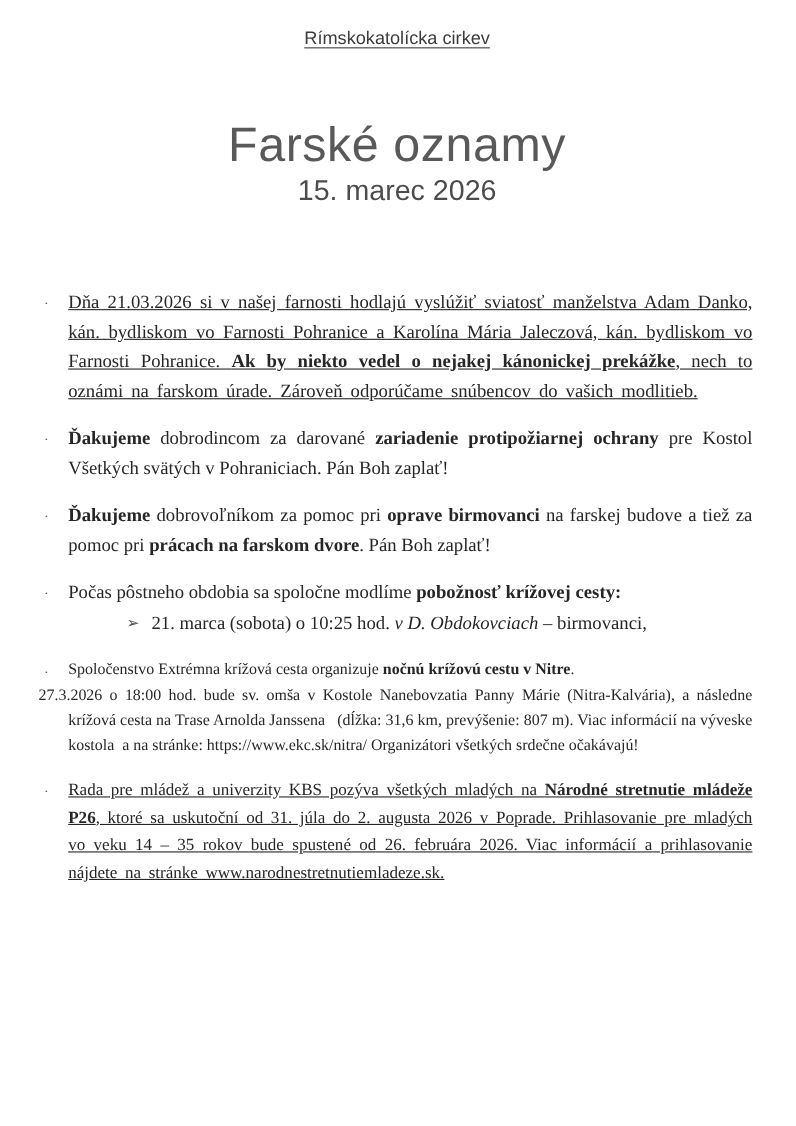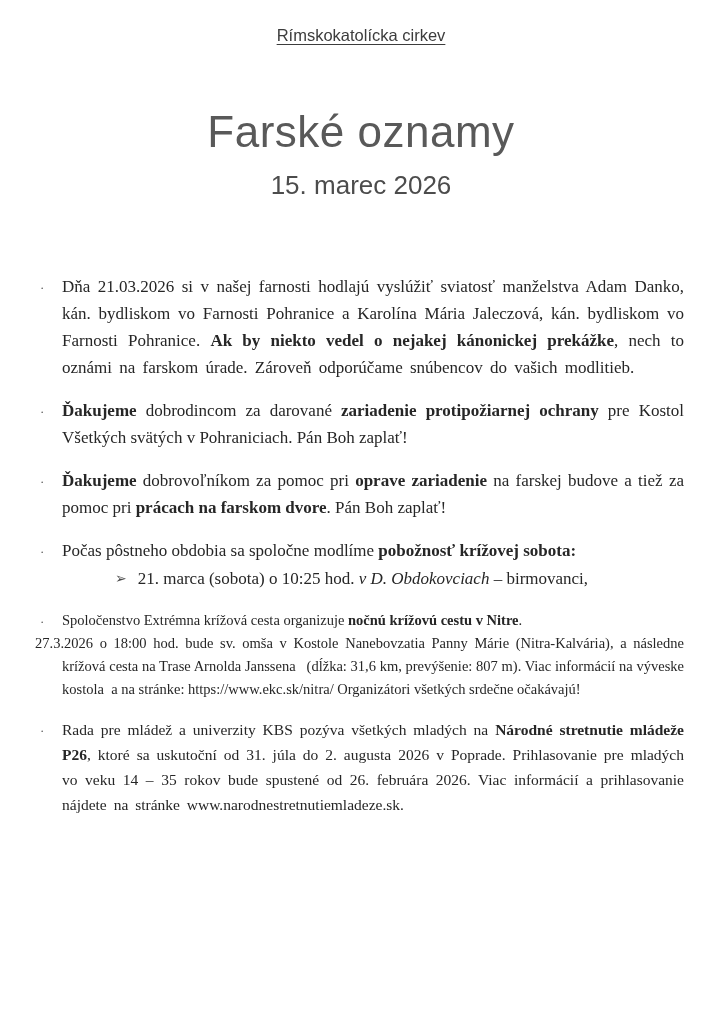--- a/index.html
+++ b/index.html
@@ -27,33 +27,33 @@
     font-weight:400;
     font-size:44px; line-height:1.15;
     color:#595959;
     letter-spacing:0.5px;
   }
   .date {
     text-align:center;
     font-family:"Liberation Sans", sans-serif;
     font-size:26px; line-height:1.2;
     color:#4c4c4c;
-    margin-top:12px;
+    margin-top:0;
   }
   #announcements { margin-top:72px; }
   .item { position:relative; padding-left:24px; margin-bottom:16px; }
   .item .bullet {
     position:absolute; left:2px; top:1px;
     font-size:13px; color:#5a5a5a;
   }
   .item.large { font-size:17px; line-height:27px; }
   .item.small { font-size:14.5px; line-height:23px; margin-top:11px; }
   .item.medium { font-size:15.5px; line-height:25px; margin-top:12px; }
   p.body { margin:0; text-align:justify; }
-  p.body.loose { word-spacing:3px; }
+  p.body.loose { word-spacing:3px;text-decoration:underline; }
   .sub { padding-left:53px; margin-top:1px; }
   .arrow { color:#4a4a4a; font-size:0.82em; margin-right:11px; position:relative; top:-1px; }
   .cont { margin:0; text-align:justify; text-indent:-27px; }
   b { font-weight:bold; }
   i { }
 </style>
 </head>
 <body>
 
 <div class="page">
@@ -68,25 +68,25 @@
       <div class="item large">
         <span class="bullet">·</span>
         <p class="body loose"><span>Dňa 21.03.2026 si v našej farnosti hodlajú vyslúžiť sviatosť manželstva Adam Danko, kán. bydliskom vo Farnosti Pohranice a Karolína Mária Jaleczová, kán. bydliskom vo Farnosti Pohranice. </span><b>Ak by niekto vedel o nejakej kánonickej prekážke</b><span>, nech to oznámi na farskom úrade. Zároveň odporúčame snúbencov do vašich modlitieb.</span></p>
       </div>
       <div class="item large">
         <span class="bullet">·</span>
         <p class="body"><b>Ďakujeme</b><span> dobrodincom za darované </span><b>zariadenie protipožiarnej ochrany</b><span> pre Kostol Všetkých svätých v Pohraniciach. Pán Boh zaplať!</span></p>
       </div>
       <div class="item large">
         <span class="bullet">·</span>
-        <p class="body"><b>Ďakujeme</b><span> dobrovoľníkom za pomoc pri </span><b>oprave zariadenie</b><span> na farskej budove a tiež za pomoc pri </span><b>prácach na farskom dvore</b><span>. Pán Boh zaplať!</span></p>
+        <p class="body"><b>Ďakujeme</b><span> dobrovoľníkom za pomoc pri </span><b>oprave birmovanci</b><span> na farskej budove a tiež za pomoc pri </span><b>prácach na farskom dvore</b><span>. Pán Boh zaplať!</span></p>
       </div>
       <div class="item large">
         <span class="bullet">·</span>
-        <p class="body"><span>Počas pôstneho obdobia sa spoločne modlíme </span><b>pobožnosť krížovej sobota:</b></p>
+        <p class="body"><span>Počas pôstneho obdobia sa spoločne modlíme </span><b>pobožnosť krížovej cesty:</b></p>
         <div class="sub"><span class="arrow">➢</span><span><span>21. marca (sobota) o 10:25 hod. </span><i>v D. Obdokovciach</i><span> – birmovanci,</span></span></div>
       </div>
       <div class="item small">
         <span class="bullet">·</span>
         <p class="body"><span>Spoločenstvo Extrémna krížová cesta organizuje </span><b>nočnú krížovú cestu v Nitre</b><span>.</span></p>
         <p class="cont"><span>27.3.2026 o 18:00 hod. bude sv. omša v Kostole Nanebovzatia Panny Márie (Nitra-Kalvária), a následne krížová cesta na Trase Arnolda Janssena  (dĺžka: 31,6 km, prevýšenie: 807 m). Viac informácií na výveske kostola a na stránke: https://www.ekc.sk/nitra/ Organizátori všetkých srdečne očakávajú!</span></p>
       </div>
       <div class="item medium">
         <span class="bullet">·</span>
         <p class="body loose"><span>Rada pre mládež a univerzity KBS pozýva všetkých mladých na </span><b>Národné stretnutie mládeže P26</b><span>, ktoré sa uskutoční od 31. júla do 2. augusta 2026 v Poprade. Prihlasovanie pre mladých vo veku 14 – 35 rokov bude spustené od 26. februára 2026. Viac informácií a prihlasovanie nájdete na stránke www.narodnestretnutiemladeze.sk.</span></p>

